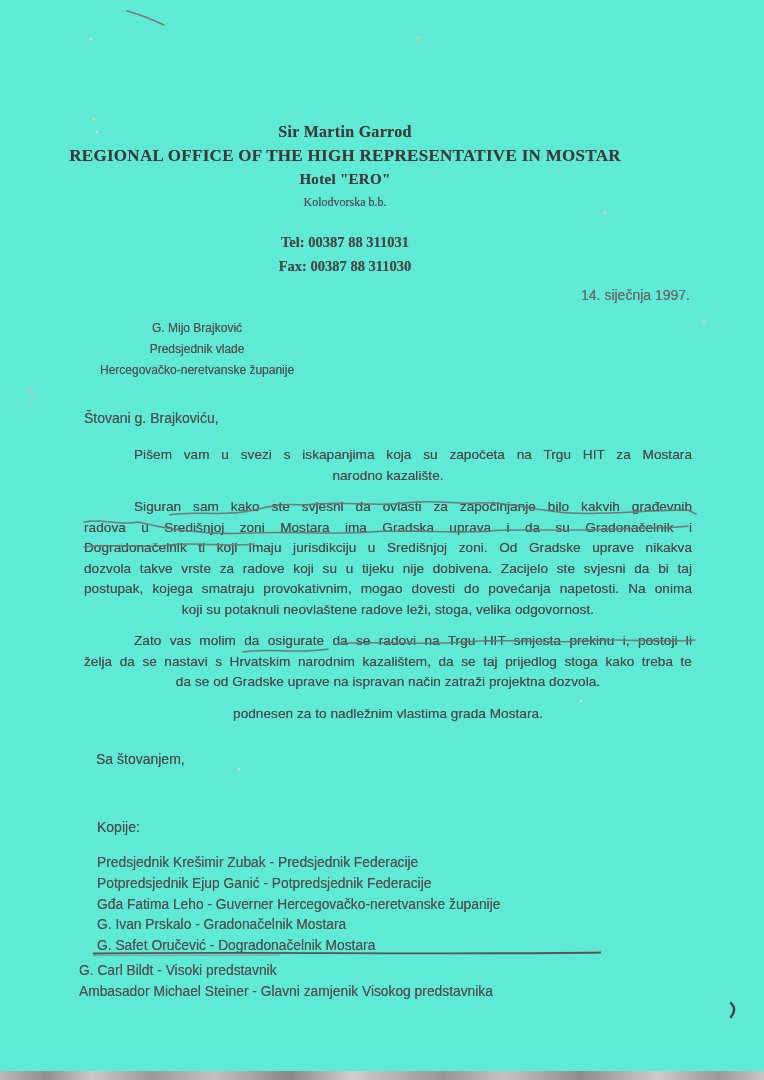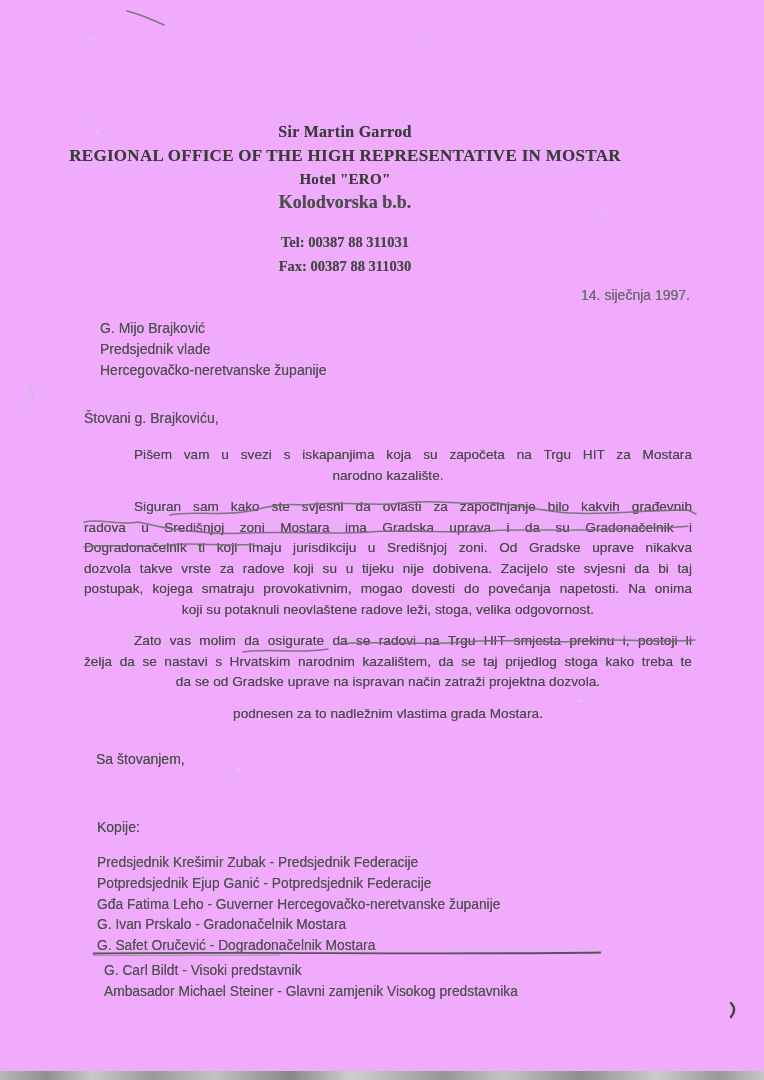--- a/index.html
+++ b/index.html
@@ -1,60 +1,60 @@
 <!DOCTYPE html>
 <html><head>
 <meta charset="utf-8">
 <style>
   html,body { margin:0; padding:0; background:#e9e9e9; }
   .page {
     position:relative; width:764px; height:1080px; margin:0 auto;
-    background:#f0abfc; overflow:hidden;
+    background:#5eead4; overflow:hidden;
     font-family:"Liberation Sans", sans-serif;
     color:#4a4a4a;
   }
   .scan-text { text-shadow:0 0 0.5px rgba(90,90,90,.75); }
 
   
   .letterhead {
     position:absolute; top:121px; left:25px; width:640px;
     text-align:center; font-family:"Liberation Serif", serif; color:#3b3b3b;
   }
   .sender   { font-size:16px; font-weight:bold; line-height:22px; margin-bottom:2px; letter-spacing:.3px; }
   .office   { font-size:17px; font-weight:bold; line-height:22px; margin-bottom:2px; letter-spacing:.3px; }
   .hotel    { font-size:15px; font-weight:bold; line-height:21px; margin-bottom:2px; letter-spacing:.3px; }
-  .street   { font-size:18px; font-weight:700; line-height:21px; margin-bottom:19px; color:#4d4d4d; }
+  .street   { font-size:12px; font-weight:400; line-height:21px; margin-bottom:19px; color:#4d4d4d; }
   .telline  { font-size:14.5px; font-weight:600; line-height:21px; margin-bottom:3px; color:#474747; }
   .faxline  { font-size:14.5px; font-weight:600; line-height:21px; color:#474747; }
 
   
   .date {
     position:absolute; top:287px; left:0; width:690px; text-align:right;
     font-size:14px; color:#6a6a6a;
   }
 
   
-  .recipient { position:absolute; top:318px; left:100px; font-size:14px; line-height:21px; color:#4e4e4e; }
+  .recipient { position:absolute; top:318px; left:100px; font-size:12px; line-height:21px; color:#4e4e4e;text-align:center; }
 
   
   .salutation { position:absolute; top:410px; left:84px; font-size:14px; color:#4e4e4e; }
 
   
   .bodytext { position:absolute; top:445px; left:84px; width:608px; font-size:13.6px; color:#484848; }
   .paragraph { margin-bottom:11px; }
   .line   { line-height:20.5px; letter-spacing:.05px; }
   .just   { text-align:justify; text-align-last:justify; }
   .lastln { text-align:center; }
   .first  { padding-left:50px; }
 
   
   .closing      { position:absolute; top:751px; left:96px; font-size:14px; }
   .copies-label { position:absolute; top:819px; left:97px; font-size:14px; }
   .copies       { position:absolute; top:853px; left:97px; font-size:13.8px; line-height:20.8px; color:#4f4f4f; }
-  .footer       { position:absolute; top:960px; left:104px; font-size:13.8px; line-height:21px; color:#4f4f4f; }
+  .footer       { position:absolute; top:960px; left:79px; font-size:13.8px; line-height:21px; color:#4f4f4f; }
 
   
   .marks { position:absolute; top:0; left:0; width:764px; height:1080px; pointer-events:none; }
   .scan-band {
     position:absolute; left:0; right:0; bottom:0; height:9px;
     background:linear-gradient(90deg,#b9b9b9 0,#8f8f8f 6%,#c9c9c9 12%,#9a9a9a 20%,
       #c2c2c2 28%,#888 38%,#cfcfcf 46%,#969696 58%,#c4c4c4 66%,#8d8d8d 76%,
       #cccccc 86%,#999 94%,#c6c6c6 100%);
     filter:blur(.5px);
   }

